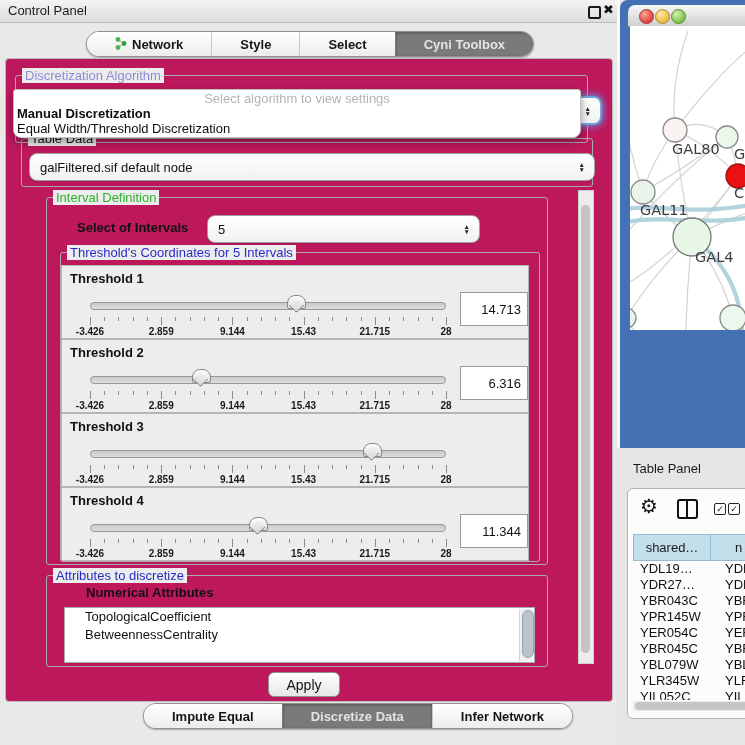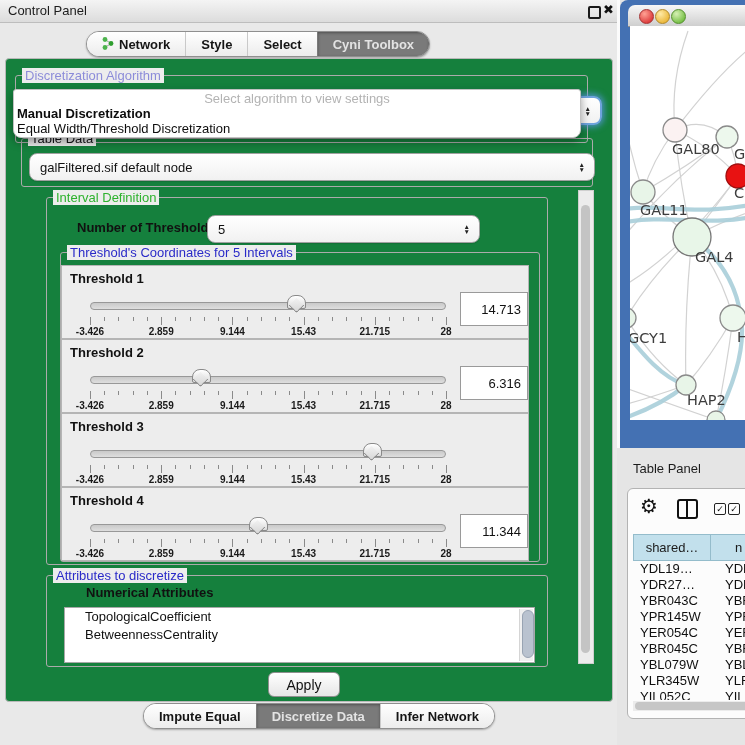--- a/index.html
+++ b/index.html
@@ -9,25 +9,25 @@
   #control-panel{position:absolute;left:0;top:0;width:617px;height:745px;background:#e9e9e9;}
   .cp-titlebar{position:absolute;left:0;top:0;width:617px;height:22px;
     background:linear-gradient(#f4f4f4,#dcdcdc);border-bottom:1px solid #bdbdbd;}
   .cp-title{position:absolute;left:8px;top:3px;font-size:13px;color:#1c1c1c;}
   .float-btn{position:absolute;left:588px;top:6px;width:9px;height:9px;border:2px solid #1a1a1a;border-radius:2px;}
   .close-btn{position:absolute;left:603px;top:2px;font-size:13px;font-weight:bold;color:#111;}
   .tabstrip{position:absolute;display:flex;height:24px;border:1px solid #8f8f8f;border-radius:13px;
     overflow:hidden;background:#fdfdfd;box-shadow:0 1px 2px rgba(0,0,0,.28);}
   #top-tabs{left:86px;top:31px;}
   #bottom-tabs{left:143px;top:703px;}
-  .tab{display:flex;align-items:center;gap:5px;padding:0 15px;font-size:13px;font-weight:bold;color:#151515;
+  .tab{display:flex;align-items:center;gap:5px;padding:0 28px;font-size:13px;font-weight:bold;color:#151515;
     background:linear-gradient(#ffffff,#ececec);border-left:1px solid #c9c9c9;white-space:nowrap;}
   .tab:first-child{border-left:none;}
   .tab.selected{background:#7a7a7a;color:#e3e3e3;border-left-color:#7a7a7a;box-shadow:inset 0 1px 3px rgba(0,0,0,.35);}
-  #main{position:absolute;left:5px;top:58px;width:606px;height:642px;background:#15803d;
+  #main{position:absolute;left:5px;top:58px;width:606px;height:642px;background:#be185d;
     border:1px solid #b9b9b9;border-radius:4px;overflow:hidden;}
   .group{position:absolute;border:1px solid #ababab;border-radius:3px;}
   .group-title{position:absolute;top:-8px;left:6px;background:#ededed;padding:0 3px;font-size:13px;color:#16161a;white-space:nowrap;}
   .title-blue{color:#2a2ac8;}
   .title-green{color:#2db22d;}
   .title-faded{color:rgba(58,58,200,.55);}
   
   .combo{position:absolute;background:linear-gradient(#ffffff,#f1f1f1);border:1px solid #a0a0a0;border-radius:8px;
     display:flex;align-items:center;font-size:13px;color:#111;padding-left:10px;box-shadow:0 1px 1px rgba(0,0,0,.12);}
   .stepper{position:absolute;right:9px;top:50%;transform:translateY(-50%);display:flex;flex-direction:column;
@@ -74,21 +74,21 @@
   #vthumb{position:absolute;left:1.5px;top:14px;width:9px;height:448px;background:#c4c4c4;border-radius:5px;}
   
   #right-gap{position:absolute;left:617px;top:0;width:3px;height:455px;background:#fbfbfb;}
   #network-window{position:absolute;left:620px;top:0;width:125px;height:448px;background:#4471b3;border-radius:8px 0 0 0;}
   #net-titlebar{position:absolute;left:8px;top:5px;right:0;height:21px;background:linear-gradient(#f7f7f7,#cfcfcf);
     border-radius:7px 0 0 0;border-bottom:1px solid #8f8f8f;}
   .light{position:absolute;top:4px;width:13px;height:13px;border-radius:50%;}
   .light.red{left:11px;background:radial-gradient(circle at 35% 30%,#ffa294,#dd3c3c 75%);border:1px solid #a53232;}
   .light.yellow{left:27px;background:radial-gradient(circle at 35% 30%,#ffeaa6,#eab73a 75%);border:1px solid #b0882a;}
   .light.green{left:43px;background:radial-gradient(circle at 35% 30%,#d6f0b4,#76bf45 75%);border:1px solid #548f2f;}
-  #net-canvas{position:absolute;left:10px;top:26px;width:115px;height:394px;background:#fff;overflow:hidden;}
+  #net-canvas{position:absolute;left:10px;top:26px;width:115px;height:304px;background:#fff;overflow:hidden;}
   #net-canvas svg text{font-family:"DejaVu Sans","Liberation Sans",sans-serif;font-size:14.5px;fill:#3d3d3d;}
   
   #table-panel{position:absolute;left:617px;top:448px;width:128px;height:297px;background:#e5e5e5;}
   #tp-title{position:absolute;left:16px;top:13px;font-size:13px;color:#1c1c1c;}
   #tp-card{position:absolute;left:10px;top:40px;width:125px;height:229px;background:#fcfcfc;border:1px solid #b3b3b3;
     border-radius:6px;overflow:hidden;}
   .gear{position:absolute;left:12px;top:5px;font-size:20px;color:#111;}
   .split-icon{position:absolute;left:49px;top:10px;width:17px;height:16px;border:2px solid #111;border-radius:3px;}
   .split-icon::after{content:"";position:absolute;left:7px;top:0;width:2px;height:16px;background:#111;}
   .cb{position:absolute;top:14px;width:10px;height:10px;border:1.5px solid #222;border-radius:2px;
@@ -163,21 +163,21 @@
           <span>galFiltered.sif default node</span>
           <span class="stepper">
               <span>▲</span>
               <span>▼</span>
             </span>
         </div>
       </div>
 
       <div class="group" id="g-interval">
         <span class="group-title title-green">Interval Definition</span>
-        <span id="num-label">Number of Threshold</span>
+        <span id="num-label">Select of Intervals</span>
         <div class="combo" id="num-combo">
           <span>5</span>
           <span class="stepper">
               <span>▲</span>
               <span>▼</span>
             </span>
         </div>
         <div id="g-thr">
           <span class="group-title title-blue">Threshold's Coordinates for 5 Intervals</span>
           <div id="thresholds">

